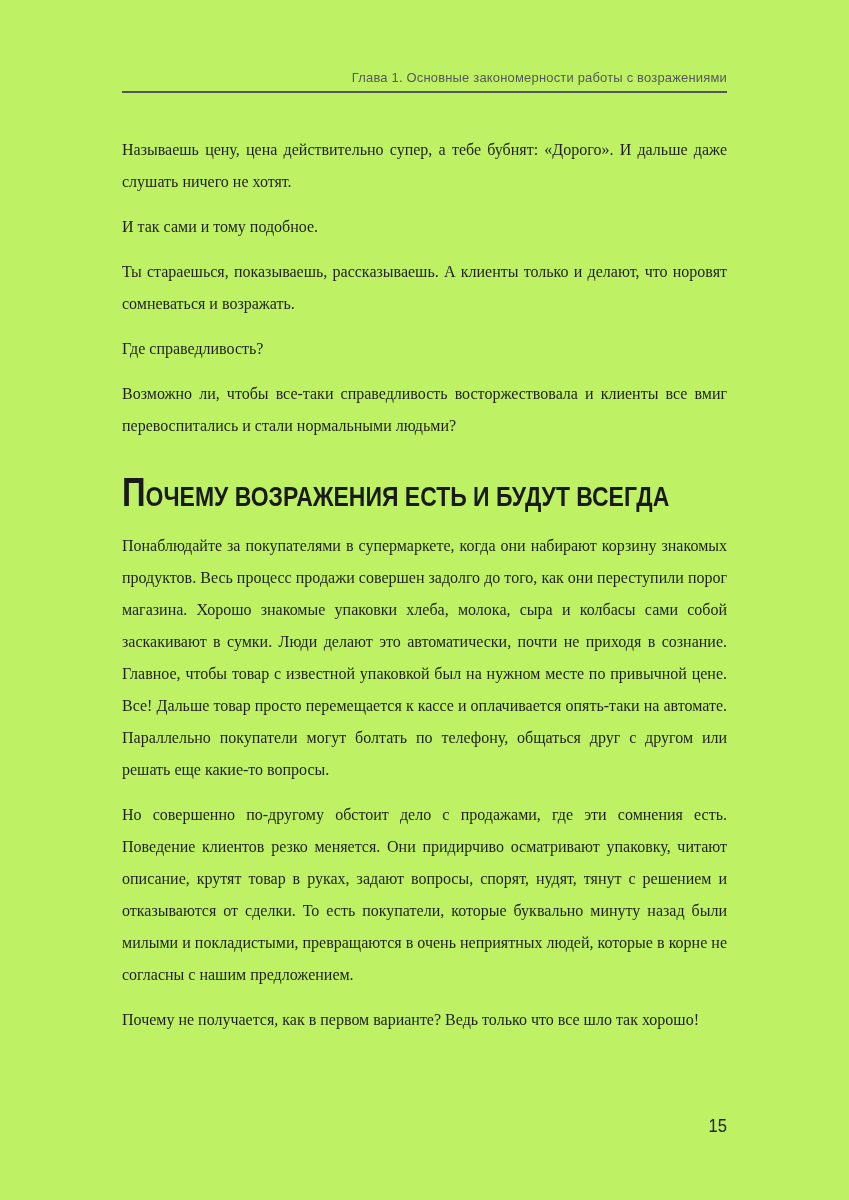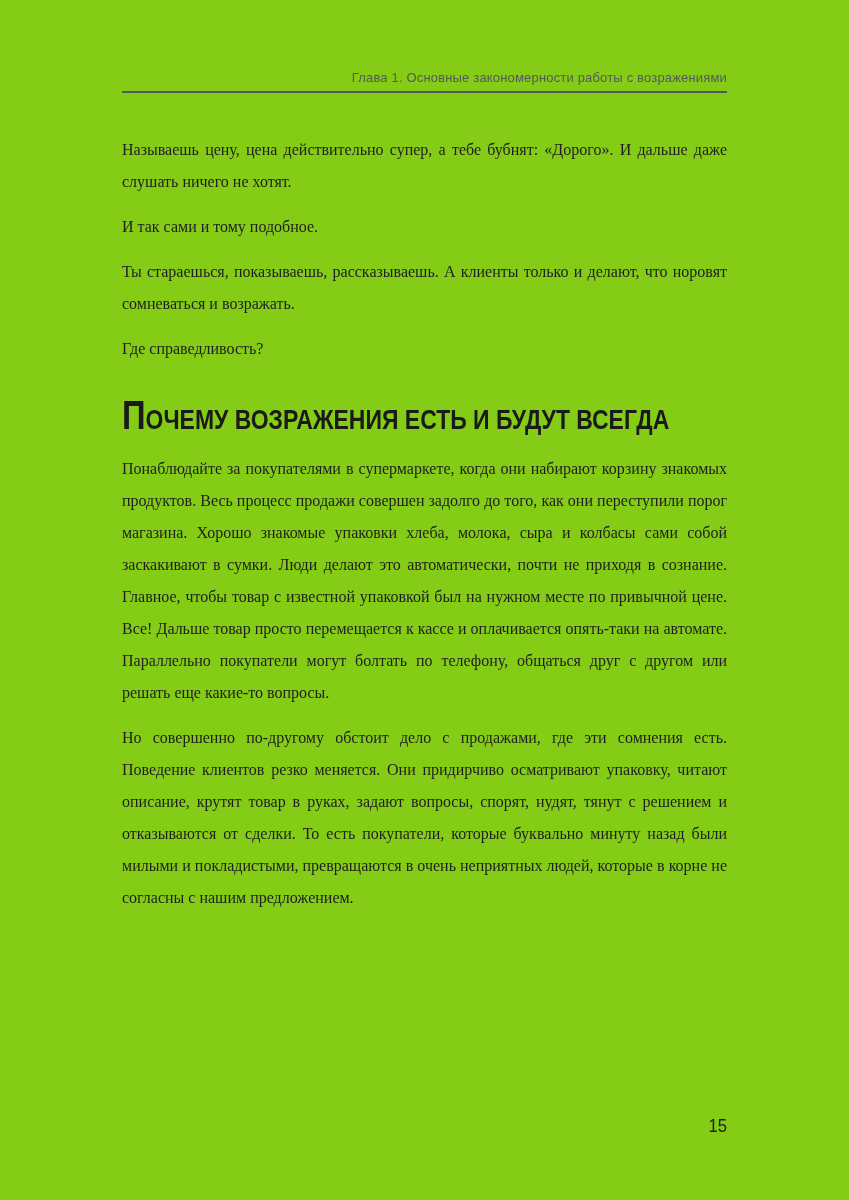--- a/index.html
+++ b/index.html
@@ -4,21 +4,21 @@
 <style>
   html, body {
     margin: 0;
     padding: 0;
     background: #ffffff;
   }
   .page {
     position: relative;
     width: 849px;
     height: 1200px;
-    background: #84cc16;
+    background: #bef264;
     overflow: hidden;
     font-family: "Liberation Serif", "DejaVu Serif", serif;
     color: #1f1f1f;
   }
   
   .running-header {
     position: absolute;
     top: 70px;
     left: 122px;
     width: 605px;
@@ -94,23 +94,25 @@
     <div class="chapter-line">Глава 1. Основные закономерности работы с возражениями</div>
     <hr class="header-rule">
   </header>
 
   <main class="body-text">
 
     <p>Называешь цену, цена действительно супер, а тебе бубнят: «Дорого». И дальше даже слушать ничего не хотят.</p>
     <p>И так сами и тому подобное.</p>
     <p>Ты стараешься, показываешь, рассказываешь. А клиенты только и делают, что норовят сомневаться и возражать.</p>
     <p>Где справедливость?</p>
+    <p>Возможно ли, чтобы все-таки справедливость восторжествовала и клиенты все вмиг перевоспитались и стали нормальными людьми?</p>
 
     <h1 class="section-heading"><span class="initial">П</span><span class="rest">ОЧЕМУ ВОЗРАЖЕНИЯ ЕСТЬ И БУДУТ ВСЕГДА</span></h1>
 
     <p>Понаблюдайте за покупателями в супермаркете, когда они набирают корзину знакомых продуктов. Весь процесс продажи совершен задолго до того, как они переступили порог магазина. Хорошо знакомые упаковки хлеба, молока, сыра и колбасы сами собой заскакивают в сумки. Люди делают это автоматически, почти не приходя в сознание. Главное, чтобы товар с известной упаковкой был на нужном месте по привычной цене. Все! Дальше товар просто перемещается к кассе и оплачивается опять-таки на автомате. Параллельно покупатели могут болтать по телефону, общаться друг с другом или решать еще какие-то вопросы.</p>
     <p>Но совершенно по-другому обстоит дело с продажами, где эти сомнения есть. Поведение клиентов резко меняется. Они придирчиво осматривают упаковку, читают описание, крутят товар в руках, задают вопросы, спорят, нудят, тянут с решением и отказываются от сделки. То есть покупатели, которые буквально минуту назад были милыми и покладистыми, превращаются в очень неприятных людей, которые в корне не согласны с нашим предложением.</p>
+    <p>Почему не получается, как в первом варианте? Ведь только что все шло так хорошо!</p>
 
   </main>
 
   <footer class="page-number">15</footer>
 
 </div>
 
 </body></html>

